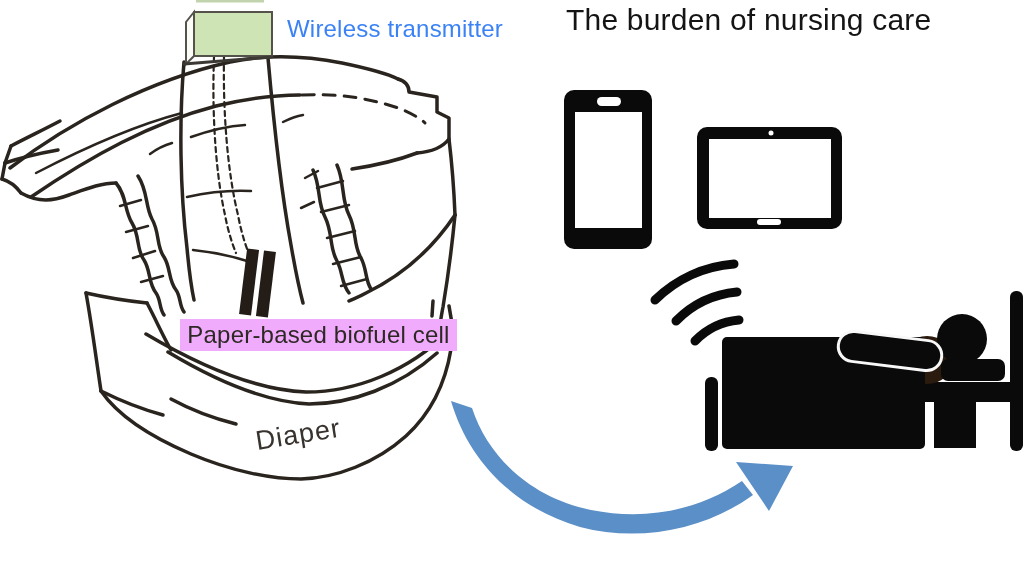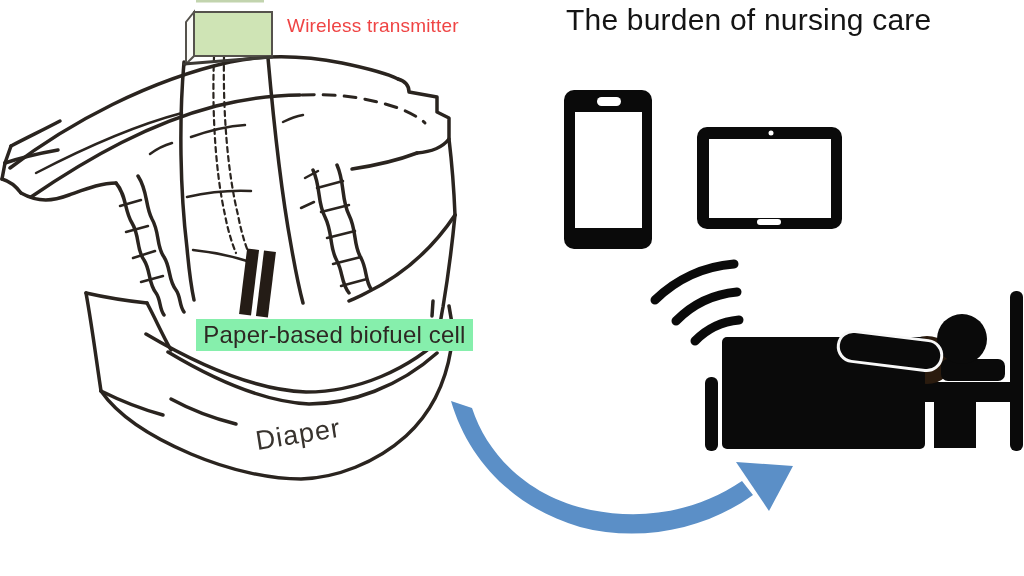--- a/index.html
+++ b/index.html
@@ -7,26 +7,26 @@
     position:relative;width:1024px;height:576px;overflow:hidden;
     background:#ffffff;font-family:"Liberation Sans",sans-serif;
   }
   .art{position:absolute;left:0;top:0;width:1024px;height:576px;}
   .label{position:absolute;white-space:nowrap;}
   .heading{
     left:566px;top:-4px;font-size:30px;line-height:47px;color:#141414;
     letter-spacing:0.2px;
   }
   .wt-label{
-    left:287px;top:15px;font-size:19px;color:#ef4444;letter-spacing:0.2px;
+    left:287px;top:15px;font-size:24px;color:#3b82f6;letter-spacing:0.2px;
   }
   .biofuel-label{
-    left:180px;top:319px;width:277px;height:32px;background:#86efac;
+    left:180px;top:319px;width:277px;height:32px;background:#f0abfc;
     display:flex;align-items:center;justify-content:center;
-    font-size:24px;color:#2d2823;letter-spacing:0.2px;margin-left:16px;
+    font-size:24px;color:#2d2823;letter-spacing:0.2px;
   }
   .diaper-label{
     left:256px;top:426px;font-size:27px;color:#38332e;
     transform:rotate(-9deg);transform-origin:left center;letter-spacing:1px;
   }
 </style>
 </head>
 <body>
 
 <div class="stage">

